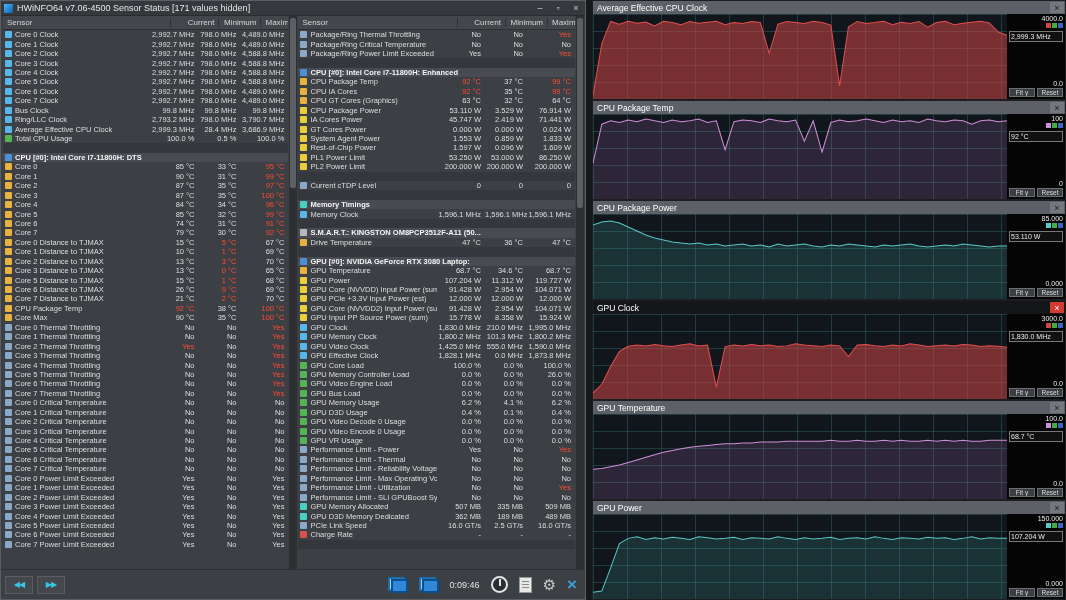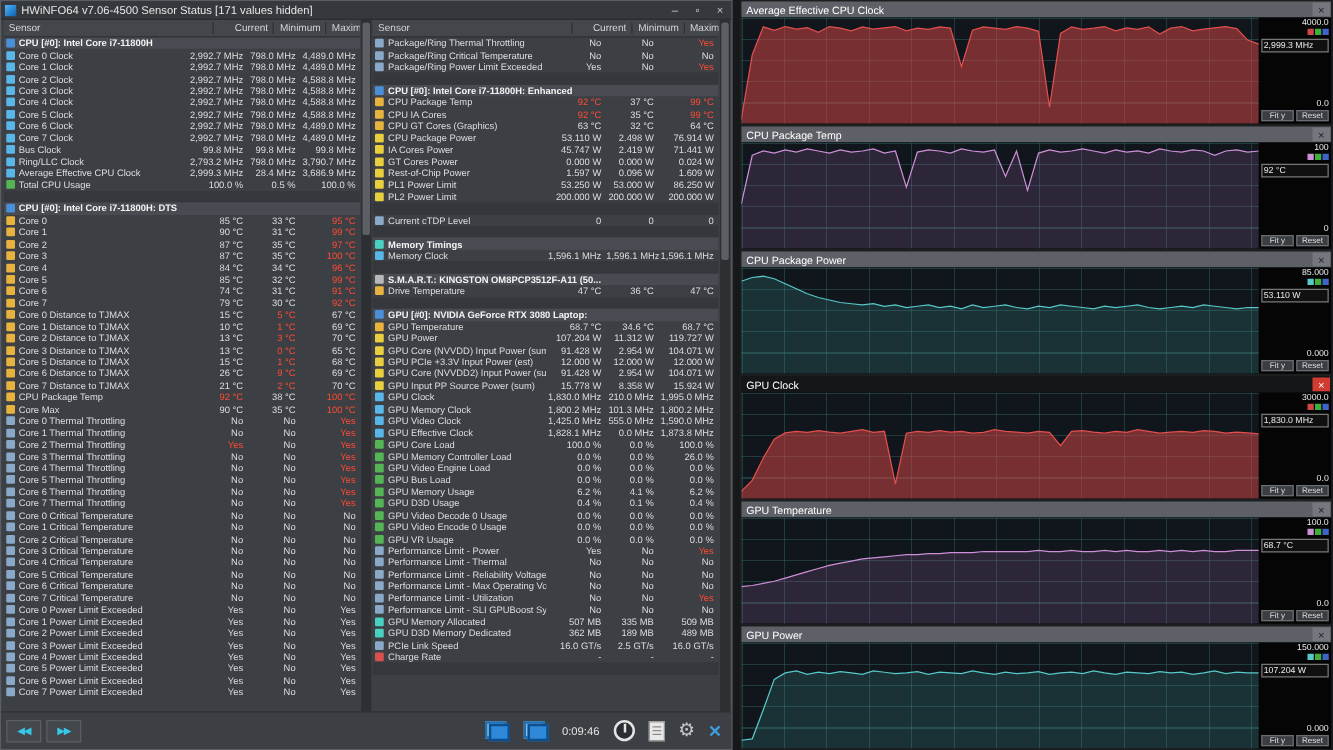--- a/index.html
+++ b/index.html
@@ -83,24 +83,20 @@
 
     <div class="tables">
       <div class="panel left">
         <div class="thead">
           <span class="th sensor">Sensor</span>
           <span class="th num cur">Current</span>
           <span class="th num min">Minimum</span>
           <span class="th num max">Maximum</span>
         </div>
         <div class="tbody">
-            <div class="row s">
-              <span class="ric" style="background: rgb(74, 144, 217);"></span>
-              <span class="rlb">CPU [#0]: Intel Core i7-11800H</span>
-            </div>
             <div class="row v">
               <span class="ric" style="background: rgb(88, 183, 232);"></span>
               <span class="rlb">Core 0 Clock</span>
               <span class="rc cur">2,992.7 MHz</span>
               <span class="rc min">798.0 MHz</span>
               <span class="rc max">4,489.0 MHz</span>
             </div>
             <div class="row v">
               <span class="ric" style="background: rgb(88, 183, 232);"></span>
               <span class="rlb">Core 1 Clock</span>
@@ -529,36 +525,43 @@
               <span class="ric" style="background: rgb(231, 179, 62);"></span>
               <span class="rlb">CPU GT Cores (Graphics)</span>
               <span class="rc cur">63 °C</span>
               <span class="rc min">32 °C</span>
               <span class="rc max">64 °C</span>
             </div>
             <div class="row v">
               <span class="ric" style="background: rgb(232, 207, 62);"></span>
               <span class="rlb">CPU Package Power</span>
               <span class="rc cur">53.110 W</span>
-              <span class="rc min">2.498 W</span>
+              <span class="rc min">3.529 W</span>
               <span class="rc max">76.914 W</span>
             </div>
             <div class="row v">
               <span class="ric" style="background: rgb(232, 207, 62);"></span>
               <span class="rlb">IA Cores Power</span>
               <span class="rc cur">45.747 W</span>
               <span class="rc min">2.419 W</span>
               <span class="rc max">71.441 W</span>
             </div>
             <div class="row v">
               <span class="ric" style="background: rgb(232, 207, 62);"></span>
               <span class="rlb">GT Cores Power</span>
               <span class="rc cur">0.000 W</span>
               <span class="rc min">0.000 W</span>
               <span class="rc max">0.024 W</span>
+            </div>
+            <div class="row v">
+              <span class="ric" style="background: rgb(232, 207, 62);"></span>
+              <span class="rlb">System Agent Power</span>
+              <span class="rc cur">1.553 W</span>
+              <span class="rc min">0.859 W</span>
+              <span class="rc max">1.833 W</span>
             </div>
             <div class="row v">
               <span class="ric" style="background: rgb(232, 207, 62);"></span>
               <span class="rlb">Rest-of-Chip Power</span>
               <span class="rc cur">1.597 W</span>
               <span class="rc min">0.096 W</span>
               <span class="rc max">1.609 W</span>
             </div>
             <div class="row v">
               <span class="ric" style="background: rgb(232, 207, 62);"></span>

